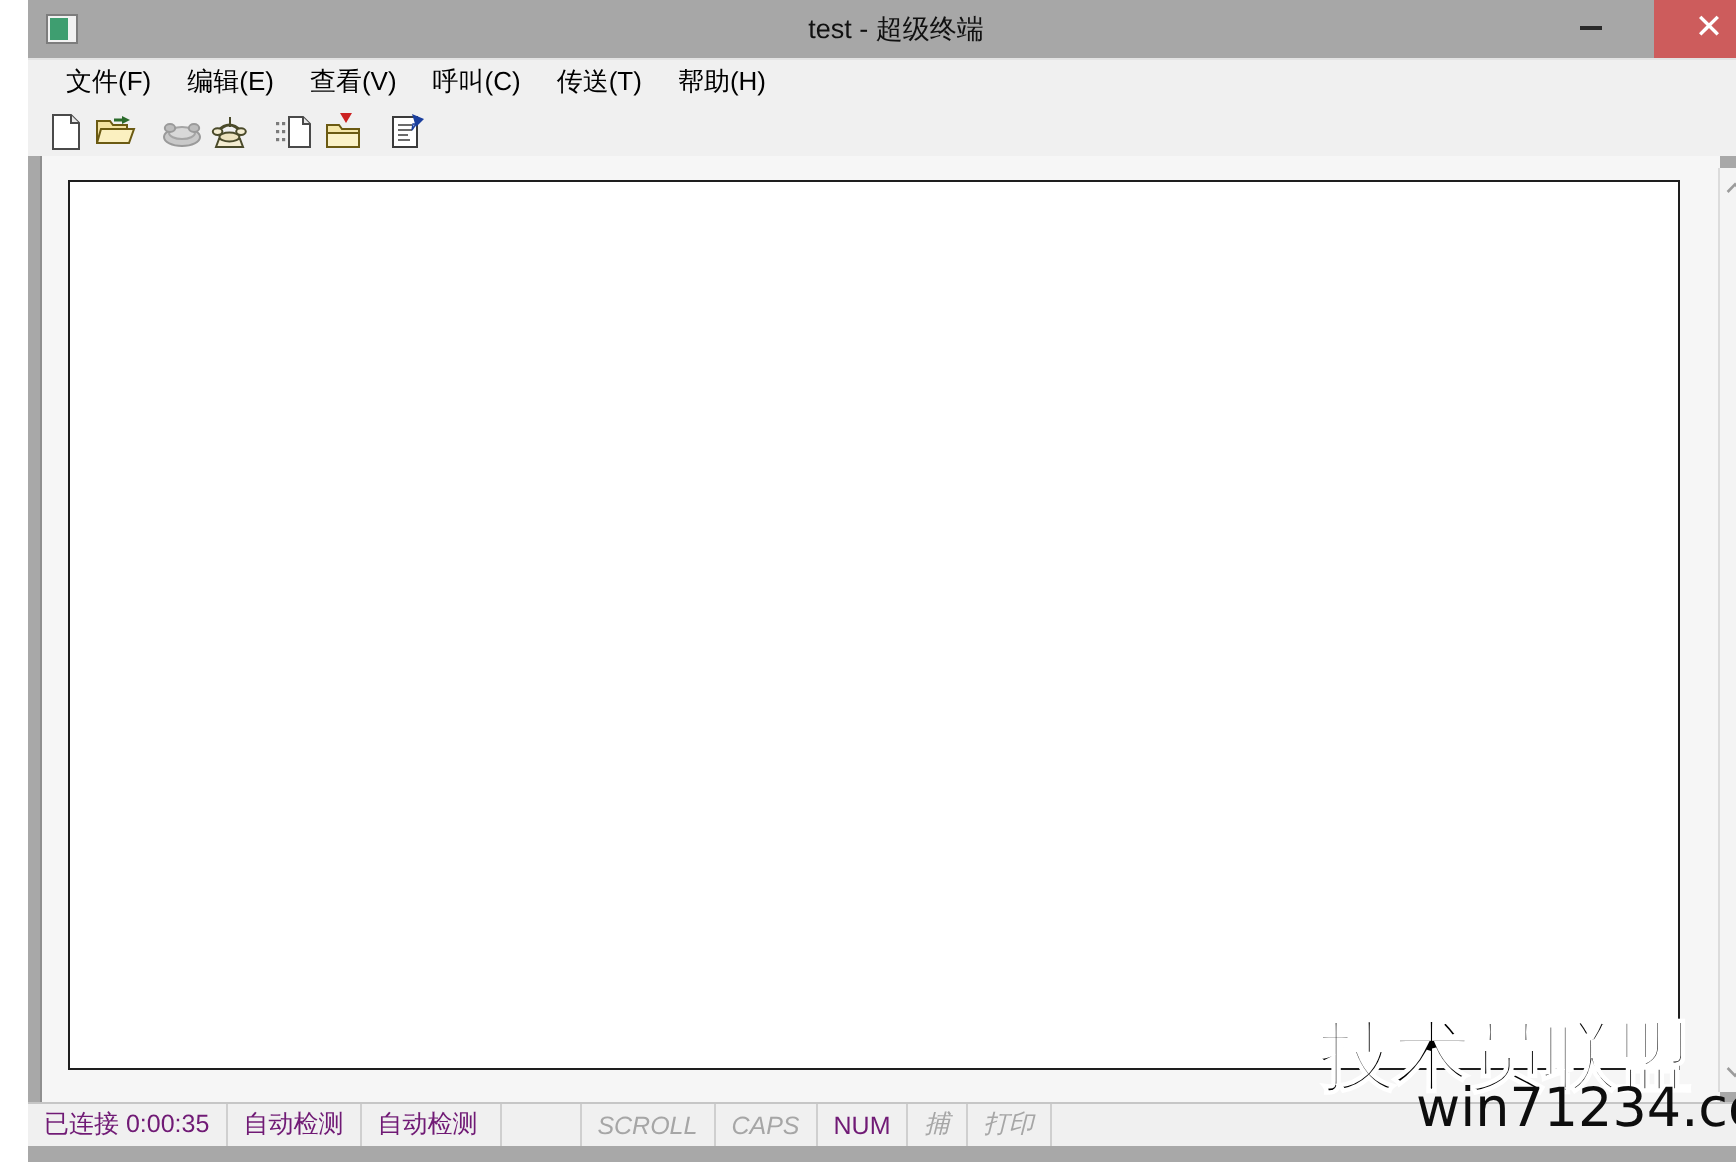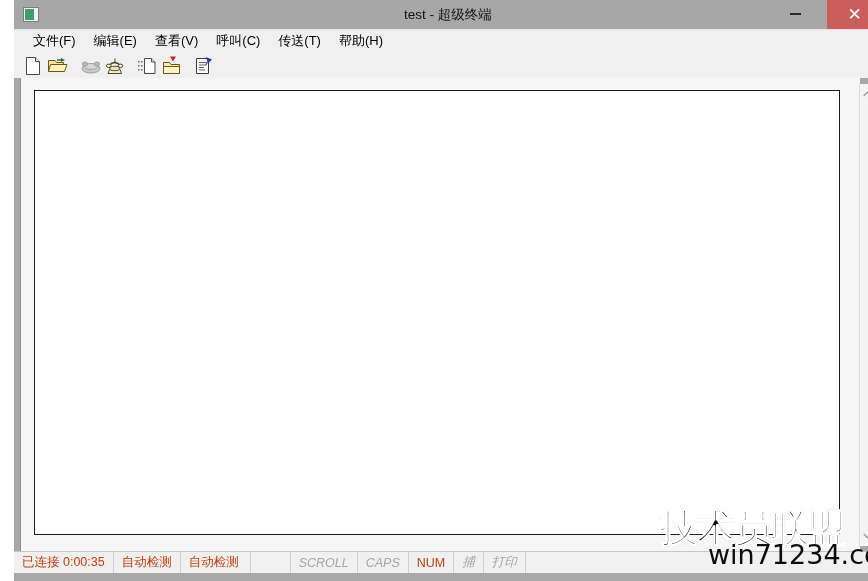--- a/index.html
+++ b/index.html
@@ -227,21 +227,21 @@
     box-sizing: border-box;
     display: flex;
     align-items: stretch;
     font-size: 12.5px;
   }
   .st-cell {
     display: flex;
     align-items: center;
     padding: 0 8px;
     border-right: 1px solid #cfcfcf;
-    color: #c2410c;
+    color: #701a75;
     white-space: nowrap;
     box-sizing: border-box;
   }
   .st-dim { color: #a6a6a6; font-style: italic; }
   #bottom-edge {
     position: absolute;
     left: 0; top: 573px;
     width: 868px;
     height: 8px;
     background: #a8a8a8;

